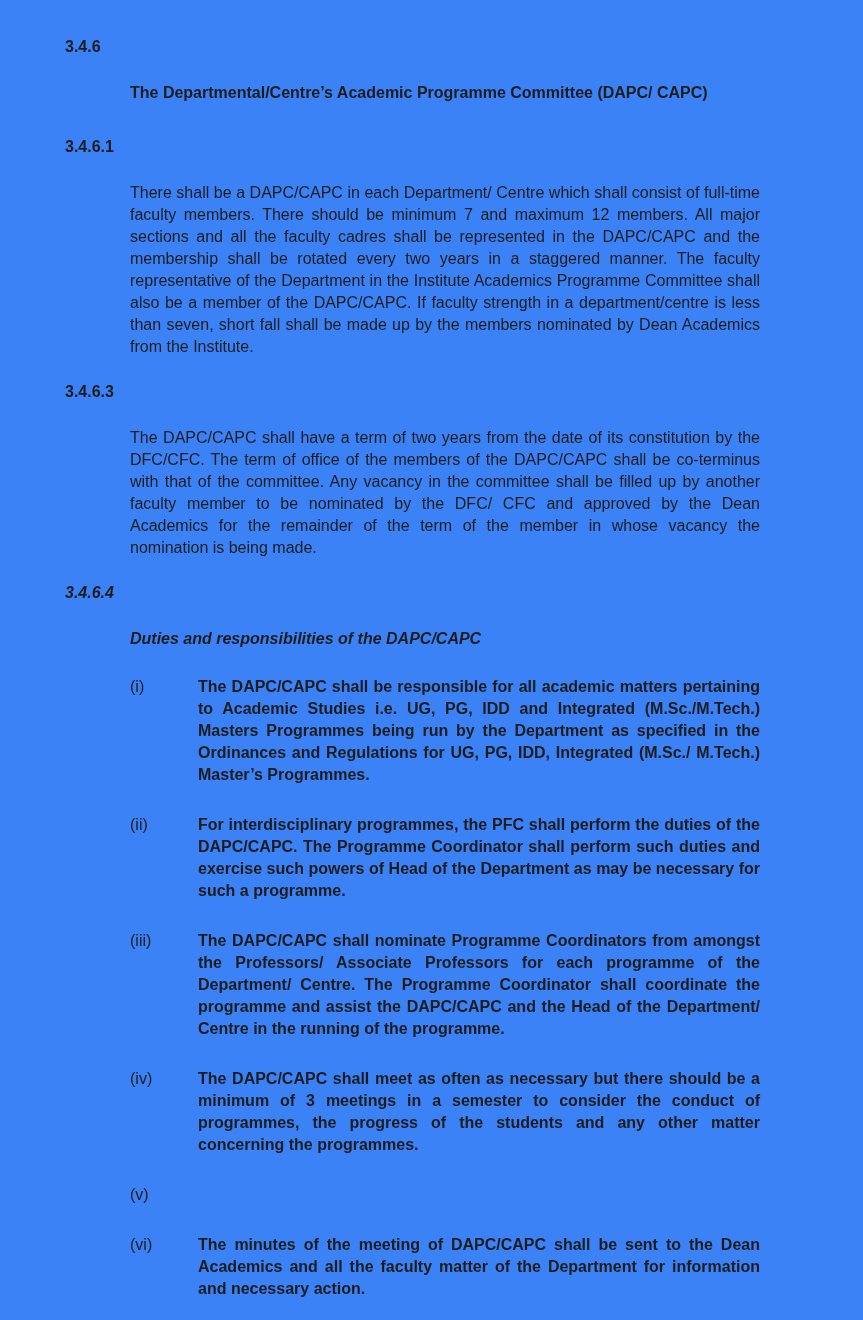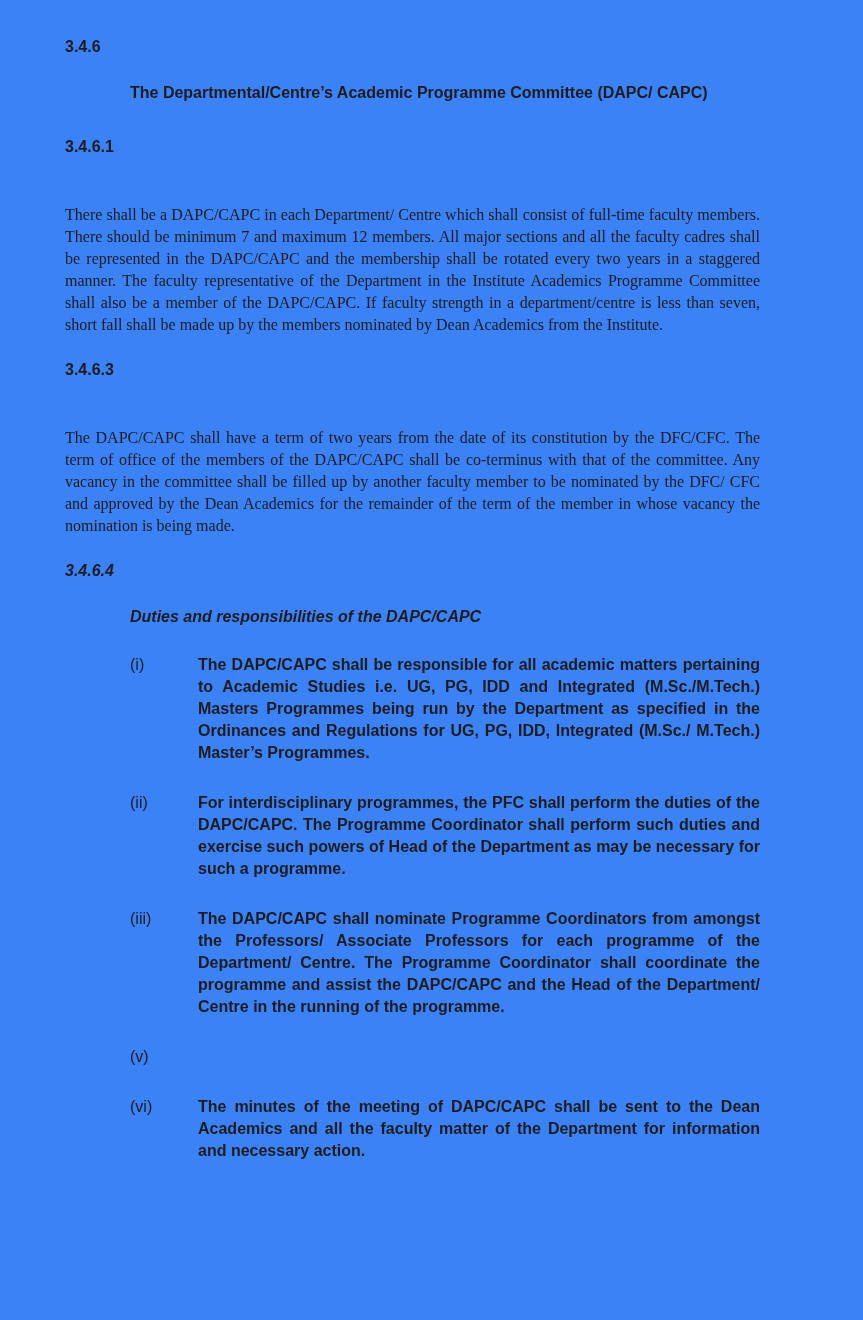--- a/index.html
+++ b/index.html
@@ -23,22 +23,22 @@
     background: #3b82f6;
   }
   .row { display: flex; }
   .num-col {
     width: 65px;
     flex-shrink: 0;
     font-weight: bold;
   }
   .body-col { flex: 1; min-width: 0; margin-top: 46px; }
   .heading { font-weight: bold; margin-bottom: 32px; }
-  .para { margin-bottom: 23px; flex-direction: column; }
-  .para .body-col { text-align: justify; font-family: Liberation Serif, serif; }
+  .para { margin-bottom: 23px; }
+  .para .body-col { text-align: justify; }
   .subheading { font-weight: bold; margin-bottom: 26px; margin-top: 1px; font-style: italic; }
   .list { margin-left: 65px; }
   .list-item { display: flex; margin-bottom: 28px; }
   .marker-col { width: 68px; flex-shrink: 0; }
   .item-text { flex: 1; min-width: 0; text-align: justify; font-weight: bold; }
 </style>
 </head>
 <body>
 
 <div class="page">
@@ -74,20 +74,24 @@
     <div class="list-item">
       <div class="marker-col">(ii)</div>
       <div class="item-text">For interdisciplinary programmes, the PFC shall perform the duties of the DAPC/CAPC. The Programme Coordinator shall perform such duties and exercise such powers of Head of the Department as may be necessary for such a programme.</div>
     </div>
 
     <div class="list-item">
       <div class="marker-col">(iii)</div>
       <div class="item-text">The DAPC/CAPC shall nominate Programme Coordinators from amongst the Professors/ Associate Professors for each programme of the Department/ Centre. The Programme Coordinator shall coordinate the programme and assist the DAPC/CAPC and the Head of the Department/ Centre in the running of the programme.</div>
     </div>
 
+    <div class="list-item">
+      <div class="marker-col">(iv)</div>
+      <div class="item-text">The DAPC/CAPC shall meet as often as necessary but there should be a minimum of 3 meetings in a semester to consider the conduct of programmes, the progress of the students and any other matter concerning the programmes.</div>
+    </div>
 
     <div class="list-item">
       <div class="marker-col">(v)</div>
     </div>
 
     <div class="list-item">
       <div class="marker-col">(vi)</div>
       <div class="item-text">The minutes of the meeting of DAPC/CAPC shall be sent to the Dean Academics and all the faculty matter of the Department for information and necessary action.</div>
     </div>
 

